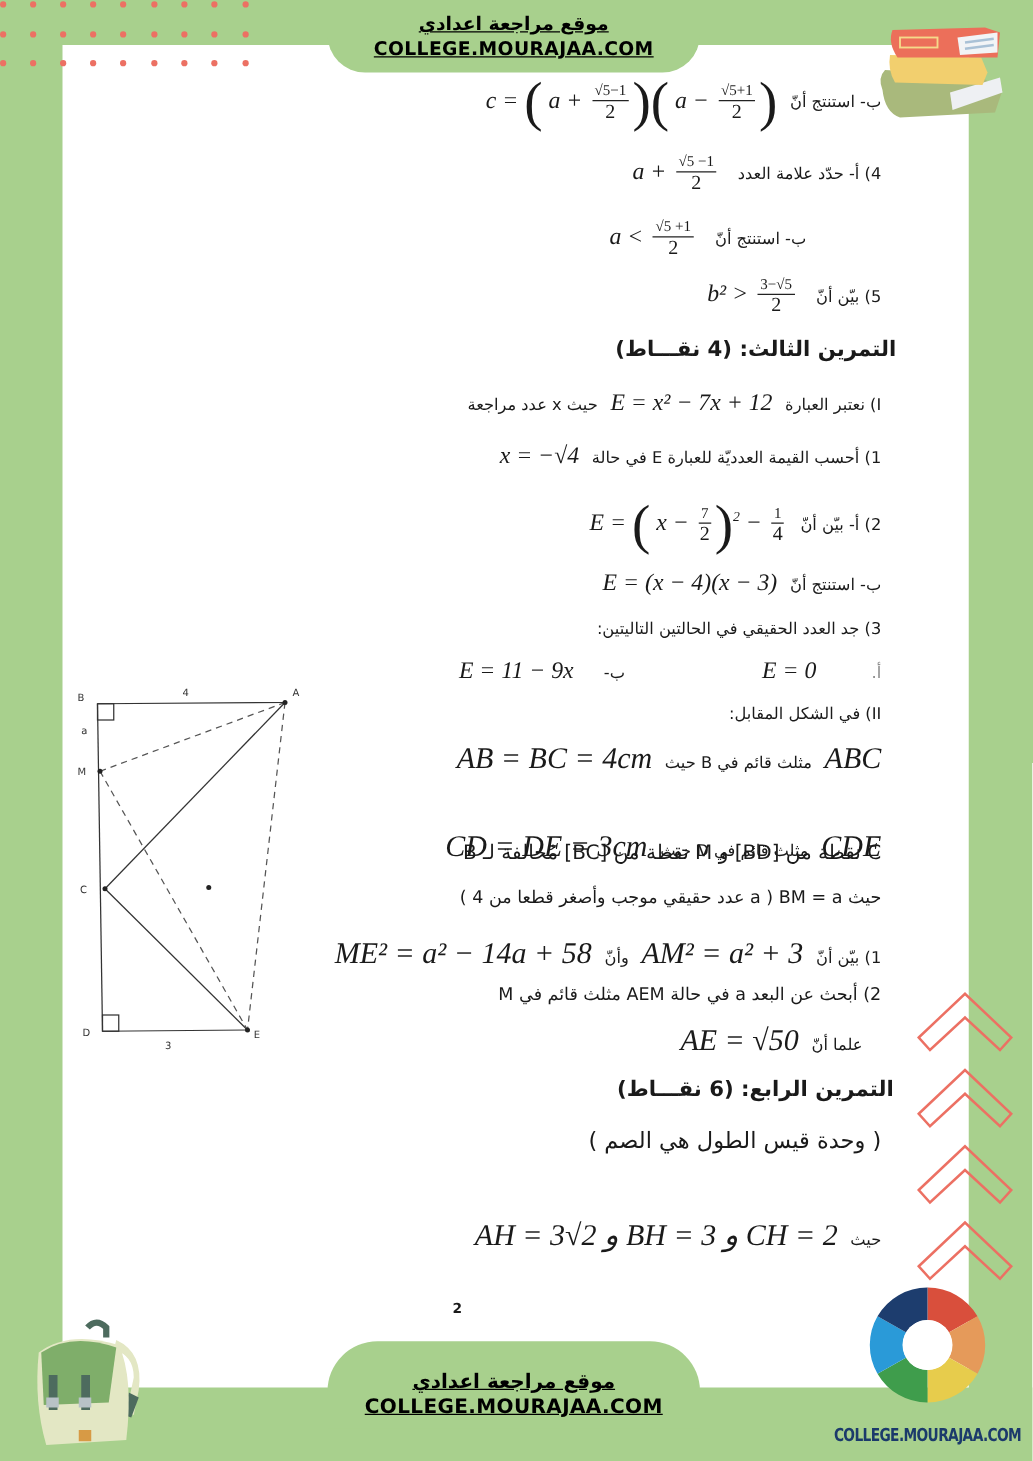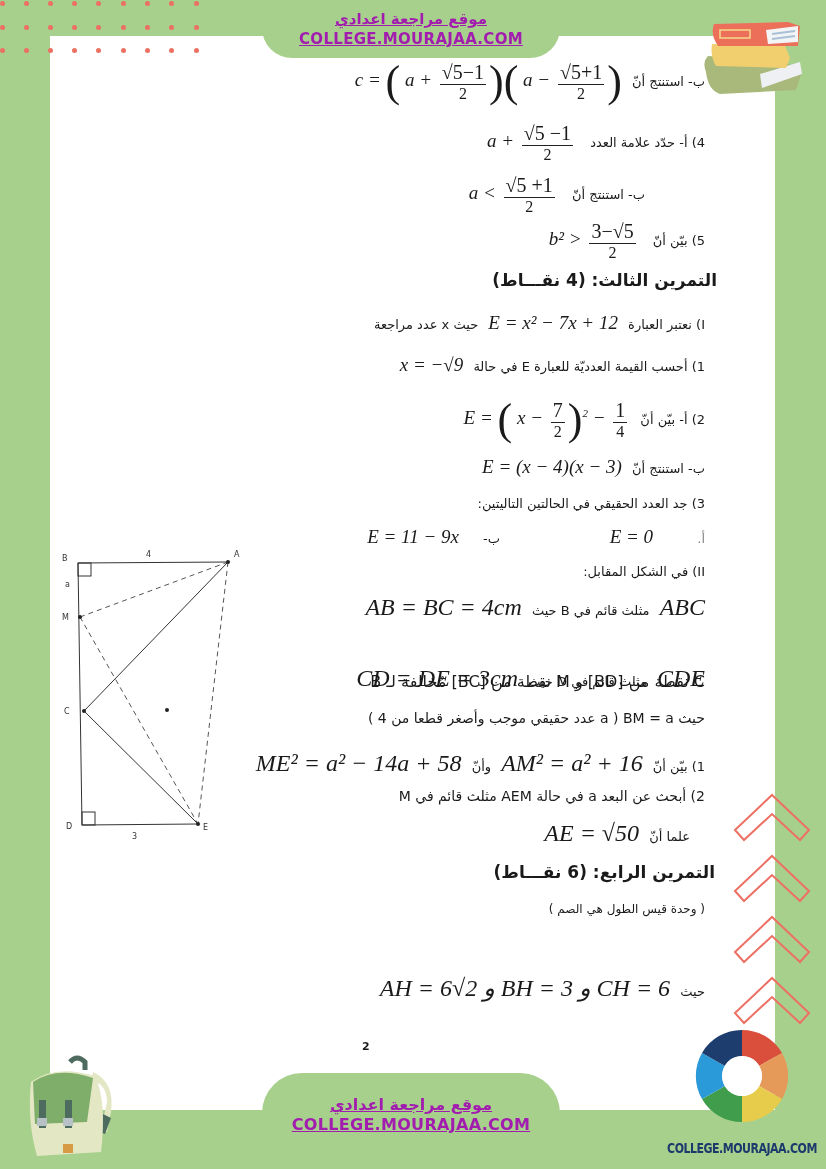--- a/index.html
+++ b/index.html
@@ -13,21 +13,21 @@
   #frame-top { left: 0; top: 0; width: 826px; height: 36px; }
   #frame-left { left: 0; top: 0; width: 50px; height: 1169px; }
   #frame-right { left: 775px; top: 0; width: 51px; height: 1169px; }
   #frame-bottom { left: 0; top: 1110px; width: 826px; height: 59px; }
 
   .dots { position: absolute; left: 0; top: 0; width: 210px; height: 60px; }
   .dot { position: absolute; width: 5px; height: 5px; border-radius: 50%; background: #ec7063; }
 
   .banner {
     position: absolute; background: #a8d08d; text-align: center;
-    color: #a21caf; font-family: "DejaVu Sans", sans-serif; font-weight: bold;
+    color: #000000; font-family: "DejaVu Sans", sans-serif; font-weight: bold;
   }
   #top-banner {
     left: 262px; top: 0; width: 298px; height: 58px;
     border-radius: 0 0 30px 30px;
   }
   #bottom-banner {
     left: 262px; top: 1073px; width: 298px; height: 70px;
     border-radius: 40px 40px 0 0;
   }
   .banner .ar { font-size: 15px; text-decoration: underline; display: block; line-height: 20px; }
@@ -39,21 +39,21 @@
   .page { position: absolute; left: 50px; top: 36px; width: 725px; height: 1074px; }
 
   .line {
     position: absolute; direction: rtl; text-align: right;
     font-family: "DejaVu Sans", sans-serif; font-size: 13px; white-space: nowrap;
   }
   .math { font-family: "Liberation Serif", serif; font-style: italic; font-size: 19px; direction: ltr; unicode-bidi: isolate; }
   .mathb { font-family: Liberation Serif, serif; font-style: italic; font-size: 24px; direction: ltr; unicode-bidi: isolate; }
   .heading { font-family: "DejaVu Sans", sans-serif; font-weight: bold; font-size: 17px; }
   .frac { display: inline-block; vertical-align: middle; text-align: center; font-style: normal; margin: 0 3px; }
-  .frac .num { display: block; border-bottom: 1px solid #222; padding: 0 2px; font-size: 20px; }
+  .frac .num { display: block; border-bottom: 1px solid #222; padding: 0 2px; font-size: 12px; }
   .frac .den { display: block; font-size: 16px; }
   .paren { font-size: 44px; font-style: normal; vertical-align: middle; font-weight: 200; }
 
   .icon { position: absolute; }
   .page-number { position: absolute; left: 362px; top: 1040px; font-family: "DejaVu Sans", sans-serif; font-weight: bold; font-size: 11px; }
   .site-logo-text { position: absolute; left: 667px; top: 1142px; width: 150px; text-align: center;
     font-family: "DejaVu Sans", sans-serif; font-weight: bold; font-size: 11px; color: #1b3a6b; letter-spacing: -0.5px; transform: scaleY(1.3); }
 </style>
 </head>
 <body>
@@ -134,21 +134,21 @@
   <div class="line heading" style="right:58px;top:234px">التمرين الثالث: (4 نقـــاط)</div>
 
   <div class="line" style="right:70px;top:276px">
     <span>I) نعتبر العبارة</span>
     <span class="math" style="margin:0 6px">E = x² − 7x + 12</span>
     <span>حيث x عدد مراجعة</span>
   </div>
 
   <div class="line" style="right:70px;top:318px">
     <span>1) أحسب القيمة العدديّة للعبارة E في حالة</span>
-    <span class="math" style="margin-right:6px">x = −√9</span>
+    <span class="math" style="margin-right:6px">x = −√4</span>
   </div>
 
   <div class="line" style="right:70px;top:358px">
     <span>2) أ- بيّن أنّ</span>
     <span class="math" style="margin-right:6px">E = <span class="paren">(</span> x − <span class="frac"><span class="num">7</span><span class="den">2</span></span><span class="paren">)</span><sup style="font-size:11px">2</sup> − <span class="frac"><span class="num">1</span><span class="den">4</span></span></span>
   </div>
 
   <div class="line" style="right:70px;top:420px">
     <span>ب- استنتج أنّ</span>
     <span class="math" style="margin-right:6px">E = (x − 4)(x − 3)</span>
@@ -178,40 +178,40 @@
     <span style="margin:0 6px">مثلث قائم في D حيث</span>
     <span class="mathb">CD = DE = 3cm</span>
   </div>
 
   <div class="line" style="right:70px;top:636px;font-size:16px">C نقطة من [BD] و M نقطة من [BC] مُخالفة لـ B</div>
 
   <div class="line" style="right:70px;top:674px;font-size:14px">حيث BM = a ( a عدد حقيقي موجب وأصغر قطعا من 4 )</div>
 
   <div class="line" style="right:70px;top:714px">
     <span>1) بيّن أنّ</span>
-    <span class="mathb" style="margin:0 6px">AM² = a² + 16</span>
+    <span class="mathb" style="margin:0 6px">AM² = a² + 3</span>
     <span>وأنّ</span>
     <span class="mathb" style="margin-right:6px">ME² = a² − 14a + 58</span>
   </div>
 
   <div class="line" style="right:70px;top:752px;font-size:14px">2) أبحث عن البعد a في حالة AEM مثلث قائم في M</div>
 
   <div class="line" style="right:85px;top:784px">
     <span>علما أنّ</span>
     <span class="mathb" style="margin-right:6px">AE = √50</span>
   </div>
 
   <div class="line heading" style="right:60px;top:826px">التمرين الرابع: (6 نقـــاط)</div>
 
-  <div class="line" style="right:70px;top:866px;font-size:12px">( وحدة قيس الطول هي الصم )</div>
+  <div class="line" style="right:70px;top:866px;font-size:18px">( وحدة قيس الطول هي الصم )</div>
 
 
   <div class="line" style="right:70px;top:938px">
     <span>حيث</span>
-    <span class="mathb" style="margin-right:6px">AH = 6√2 و BH = 3 و CH = 6</span>
+    <span class="mathb" style="margin-right:6px">AH = 3√2 و BH = 3 و CH = 2</span>
   </div>
 </div>
 
 <svg class="icon" style="left:60px;top:545px" width="190" height="300" viewBox="0 0 190 300">
   <g stroke="#333" stroke-width="1" fill="none">
     <line x1="18" y1="18" x2="168" y2="17"></line>
     <line x1="18" y1="18" x2="22" y2="280"></line>
     <line x1="22" y1="280" x2="138" y2="279"></line>
     <line x1="24" y1="166" x2="168" y2="17"></line>
     <line x1="24" y1="166" x2="138" y2="279"></line>

